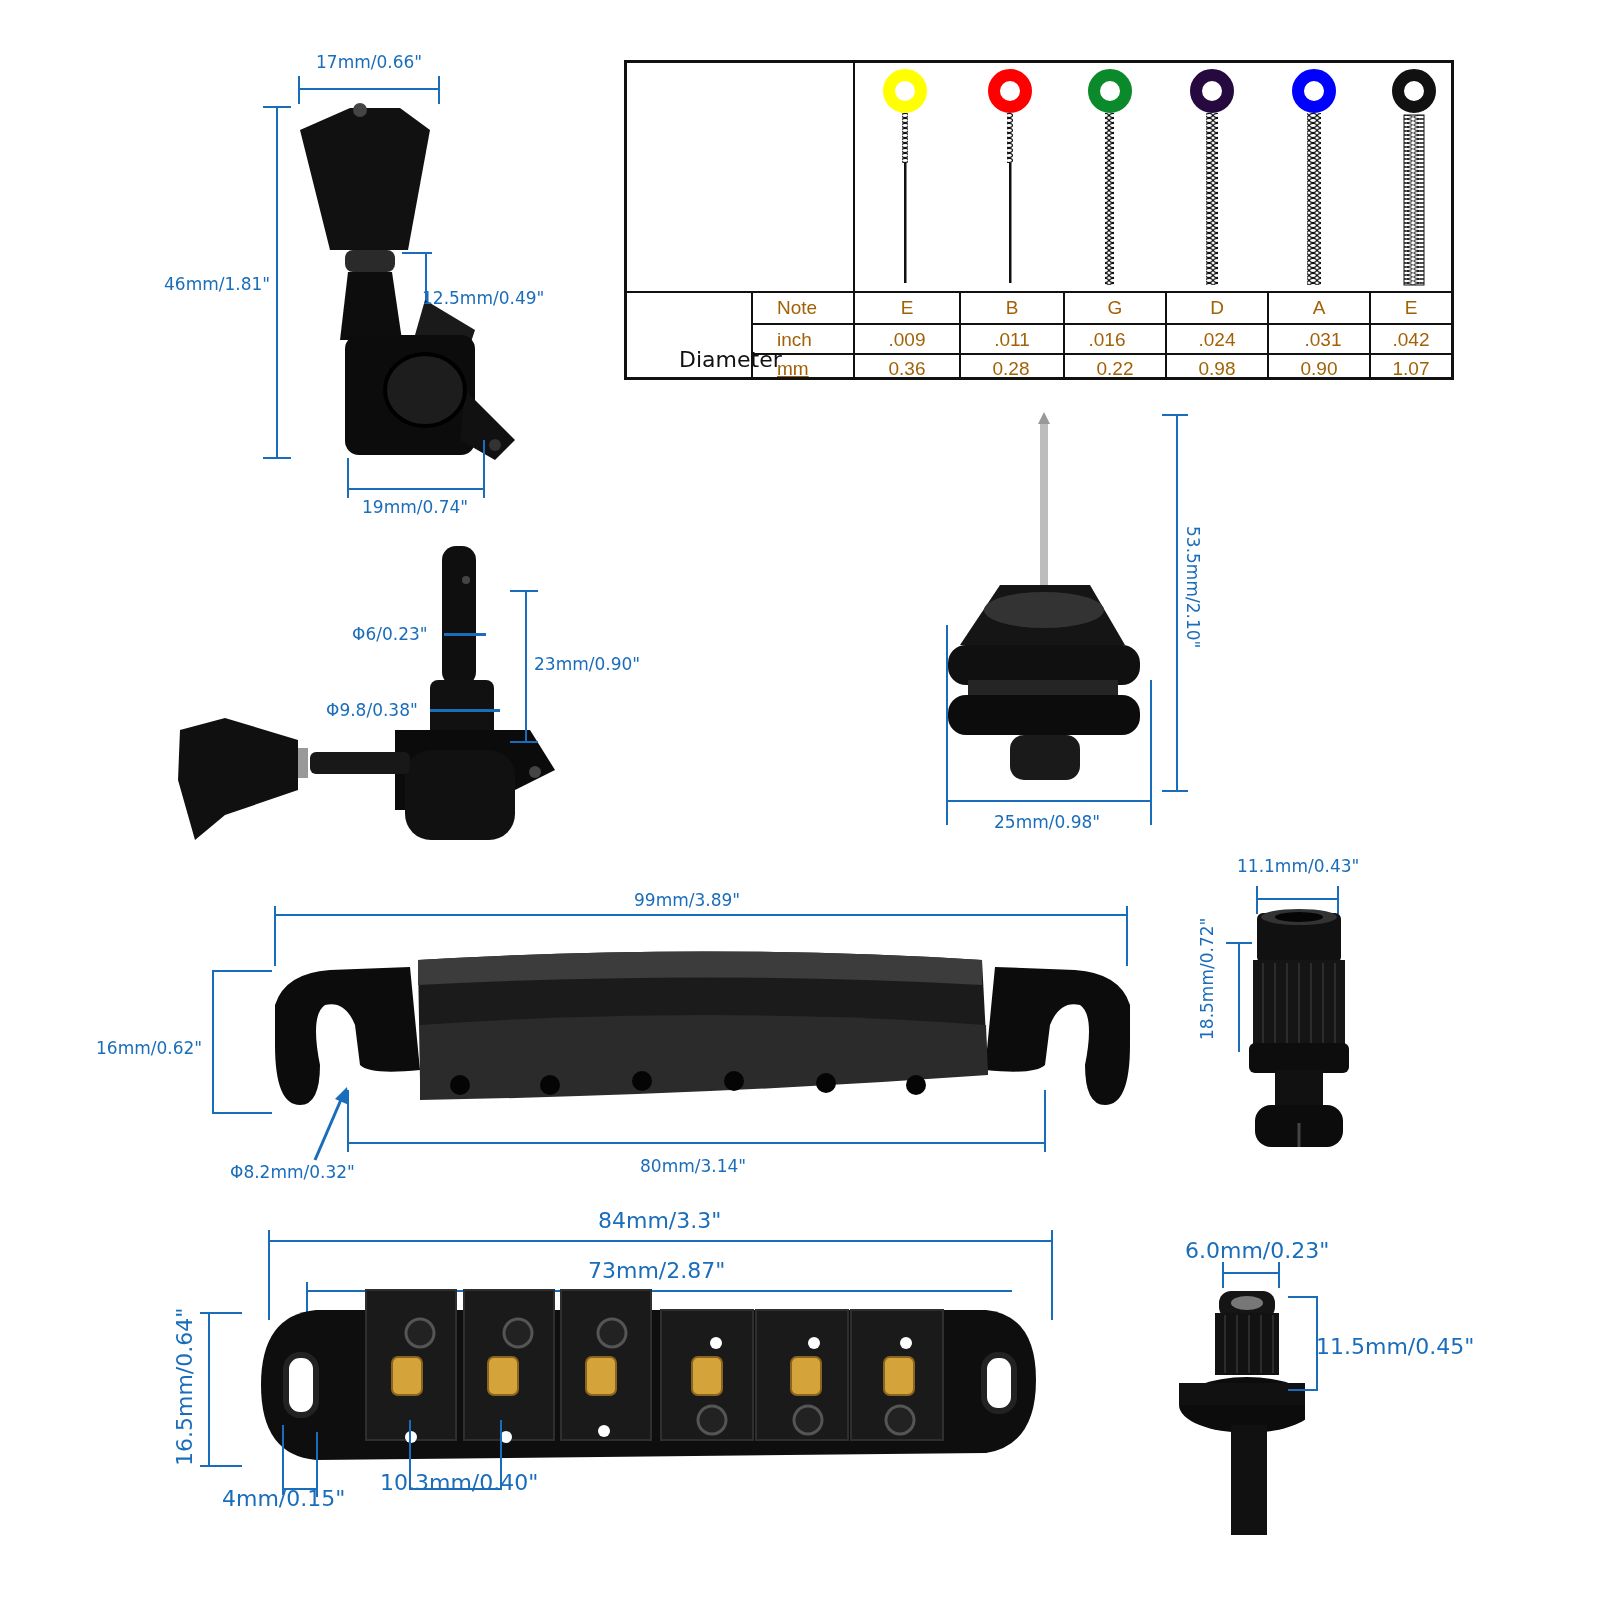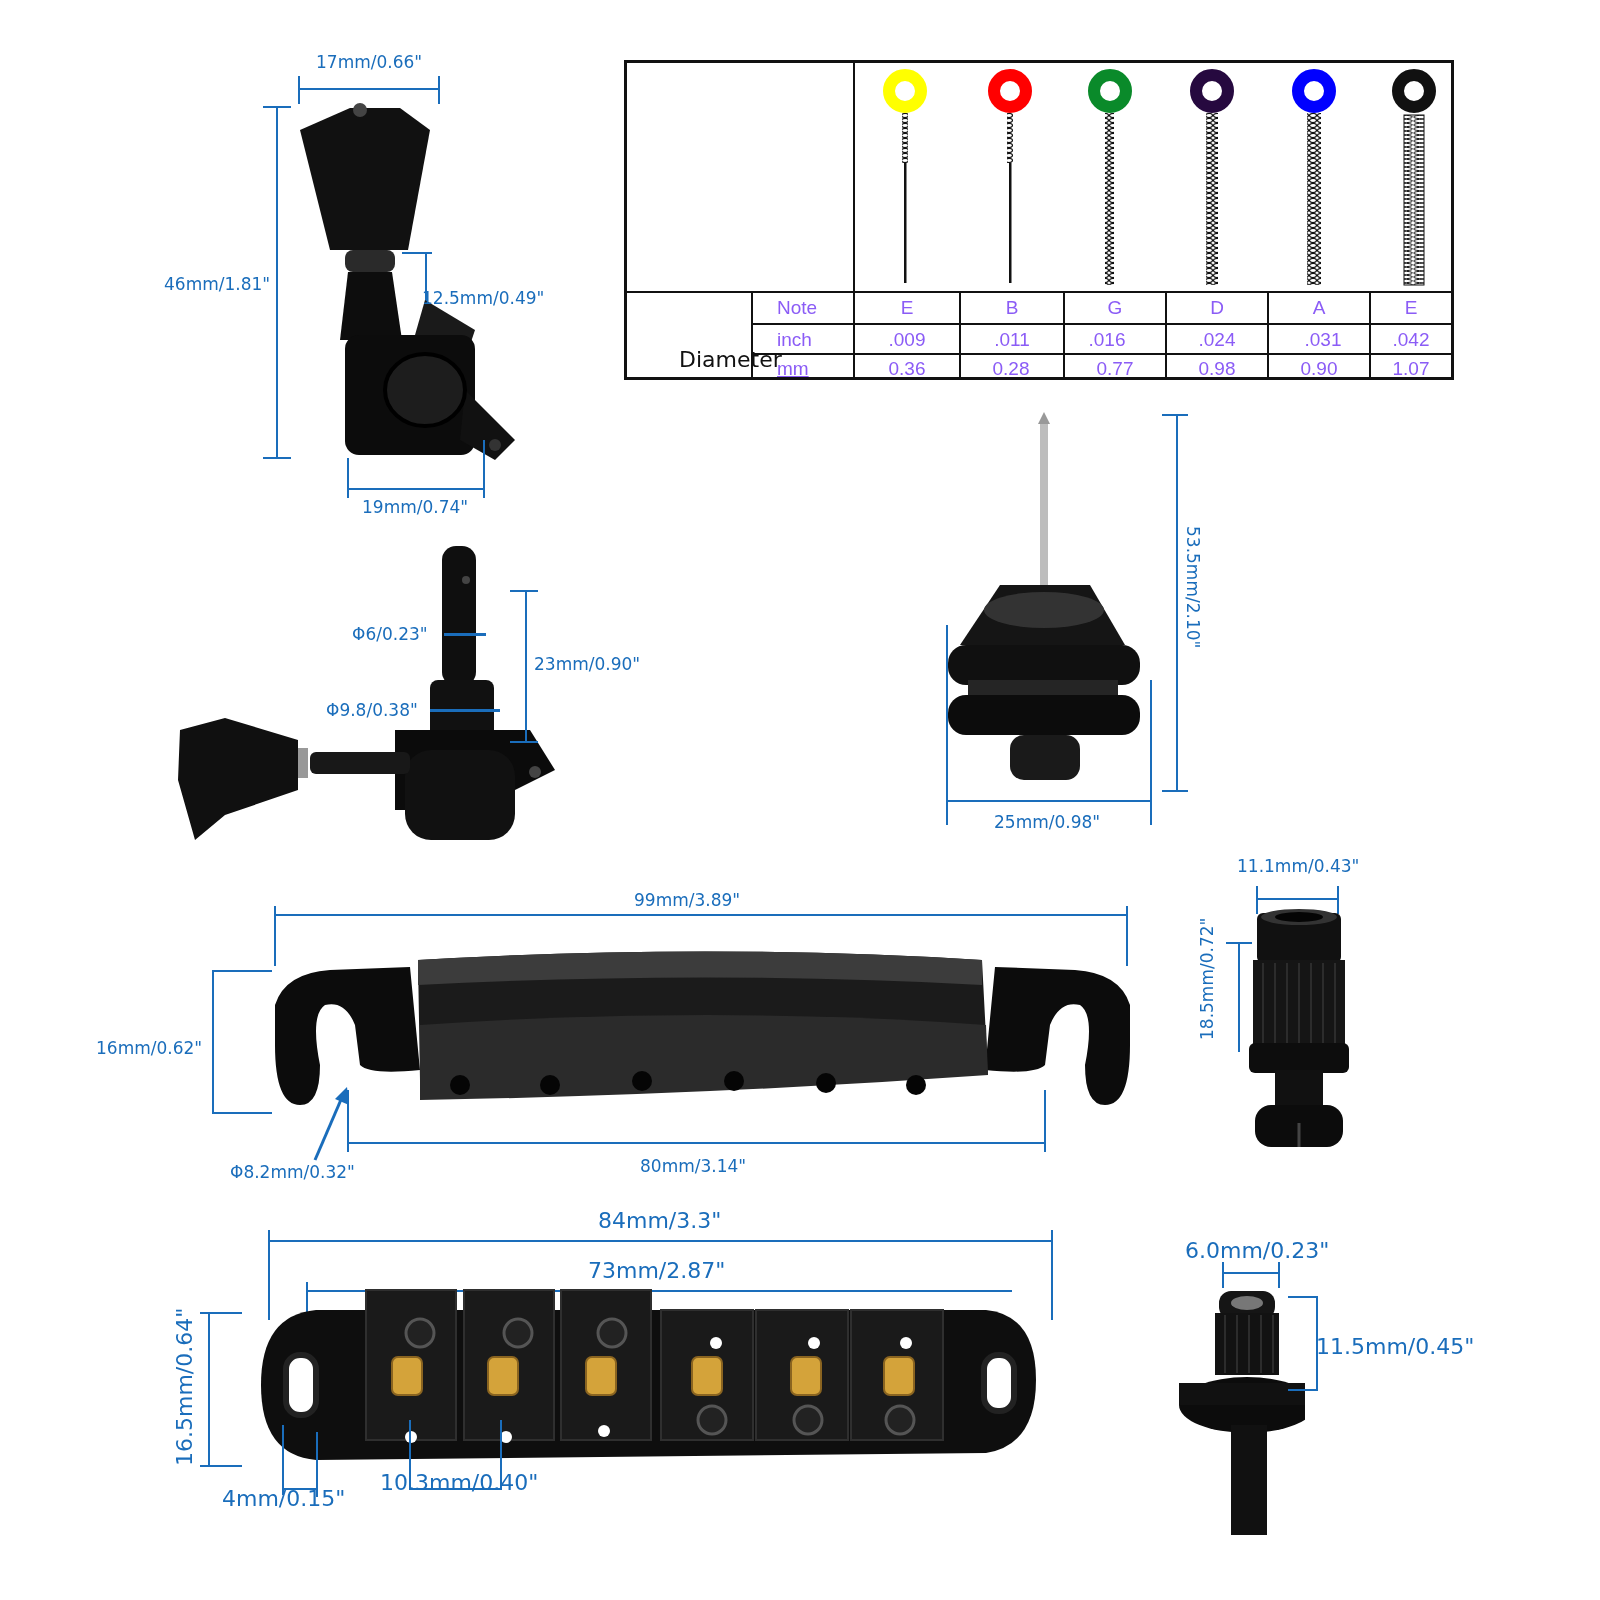--- a/index.html
+++ b/index.html
@@ -5,21 +5,21 @@
   * { box-sizing: border-box; margin: 0; padding: 0; }
   body { width: 1600px; height: 1600px; background: #ffffff; position: relative; overflow: hidden; font-family: "Liberation Sans", sans-serif; }
   .dim { position: absolute; color: #1a6dbb; font-family: "DejaVu Sans", sans-serif; font-size: 17px; white-space: nowrap; }
   .dim.big { font-size: 22px; }
   .ln { position: absolute; background: #1a6dbb; }
   .part { position: absolute; }
   
   .gtable { position: absolute; left: 624px; top: 60px; width: 830px; height: 320px; border: 3px solid #111; }
   .gtable .vline { position: absolute; background: #111; width: 2px; }
   .gtable .hline { position: absolute; background: #111; height: 2px; }
-  .cell { position: absolute; font-size: 19px; color: #8b5cf6; text-align: center; font-family: "Liberation Sans", sans-serif; }
+  .cell { position: absolute; font-size: 19px; color: #a16207; text-align: center; font-family: "Liberation Sans", sans-serif; }
   .diam { position: absolute; font-size: 22px; font-family: "DejaVu Sans", sans-serif; color: #111; }
 </style>
 </head>
 <body>
 
 <div class="gtable">
   <div class="vline" style="left:226px;top:0;height:314px;"></div>
   <div class="hline" style="left:0;top:228px;width:824px;"></div>
   <div class="vline" style="left:124px;top:228px;height:86px;"></div>
   <div class="hline" style="left:124px;top:260px;width:700px;"></div>
@@ -38,21 +38,21 @@
   <div class="cell" style="left:228px;width:104px;top:234px;">E</div>
   <div class="cell" style="left:228px;width:104px;top:266px;">.009</div>
   <div class="cell" style="left:228px;width:104px;top:295px;">0.36</div>
 
   <div class="cell" style="left:334px;width:102px;top:234px;">B</div>
   <div class="cell" style="left:334px;width:102px;top:266px;">.011</div>
   <div class="cell" style="left:334px;width:100px;top:295px;">0.28</div>
 
   <div class="cell" style="left:438px;width:100px;top:234px;">G</div>
   <div class="cell" style="left:438px;width:84px;top:266px;">.016</div>
-  <div class="cell" style="left:438px;width:100px;top:295px;">0.77</div>
+  <div class="cell" style="left:438px;width:100px;top:295px;">0.22</div>
 
   <div class="cell" style="left:540px;width:100px;top:234px;">D</div>
   <div class="cell" style="left:540px;width:100px;top:266px;">.024</div>
   <div class="cell" style="left:540px;width:100px;top:295px;">0.98</div>
 
   <div class="cell" style="left:642px;width:100px;top:234px;">A</div>
   <div class="cell" style="left:642px;width:108px;top:266px;">.031</div>
   <div class="cell" style="left:642px;width:100px;top:295px;">0.90</div>
 
   <div class="cell" style="left:744px;width:80px;top:234px;">E</div>

